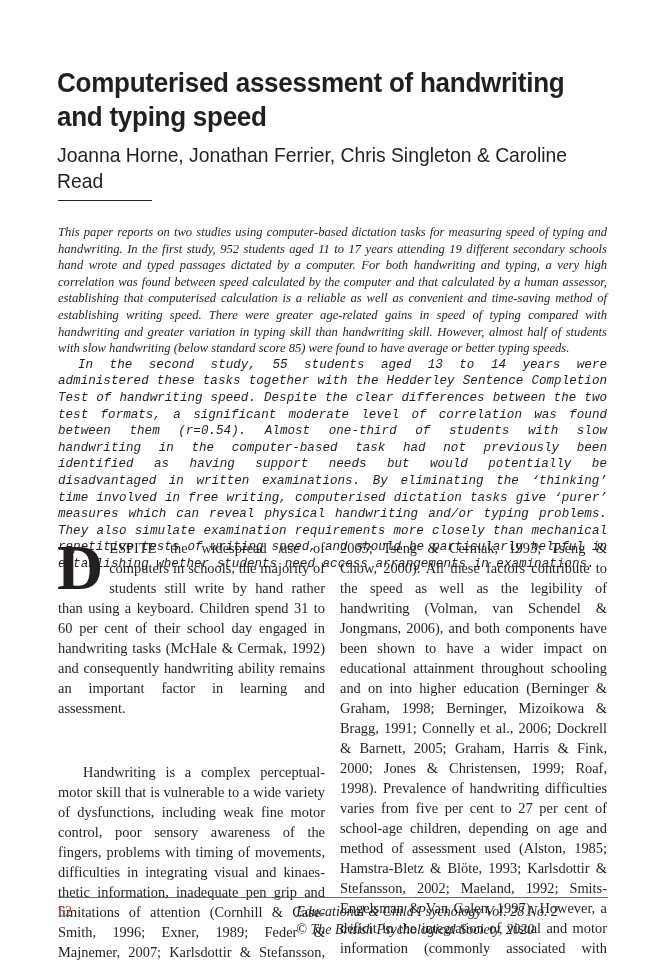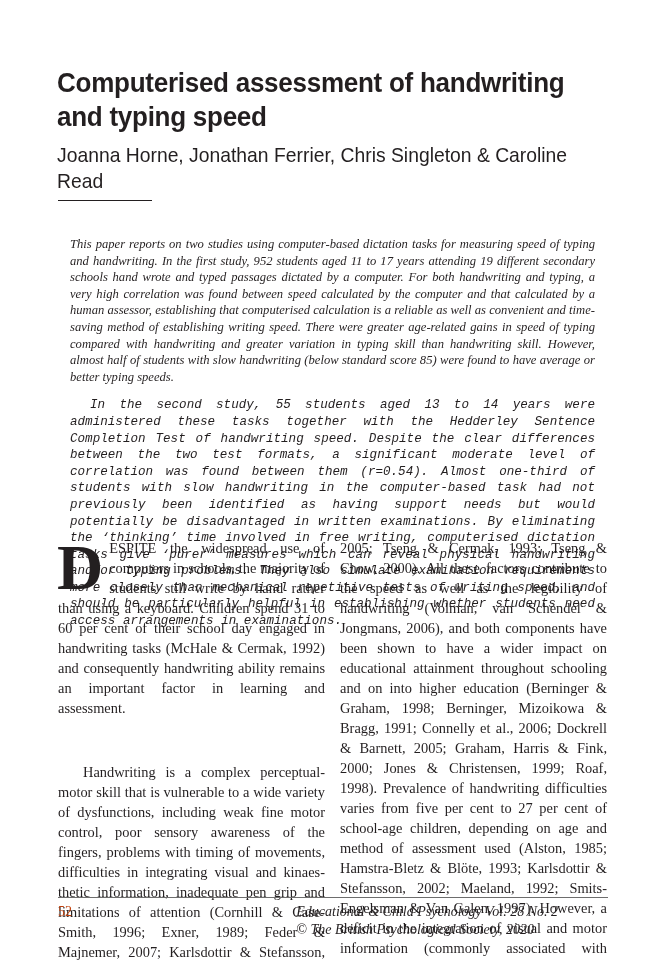--- a/index.html
+++ b/index.html
@@ -15,21 +15,21 @@
     position: absolute; left: 57px; top: 142px; width: 560px;
     font-family: "Liberation Sans", sans-serif; font-size: 21px; line-height: 26px;
     margin: 0; color: #231f20; transform: scaleX(0.92); transform-origin: left top;
   }
   .title-rule { position: absolute; left: 58px; top: 200px; width: 94px; height: 0; border-top: 1.5px solid #231f20; }
   .abstract {
     position: absolute; left: 58px; top: 224px; width: 549px;
     font-family: "Liberation Serif", serif; font-style: italic; font-size: 12.6px; line-height: 16.6px;
     text-align: justify; margin: 0; color: #231f20;
   }
-  .abstract p { margin: 12px; }
+  .abstract p { margin: 0; }
   .abstract p.indent { text-indent: 20px; font-family: Liberation Mono, monospace; }
   .keywords-label { font-weight: bold; }
   .col {
     position: absolute; top: 538px; width: 267px;
     font-family: "Liberation Serif", serif; font-size: 14.4px; line-height: 20px;
     text-align: justify; color: #231f20;
   }
   .col p { margin: 0; }
   .col p.indent { text-indent: 25px; margin-top: 44px; }
   .col-left { left: 58px; }

